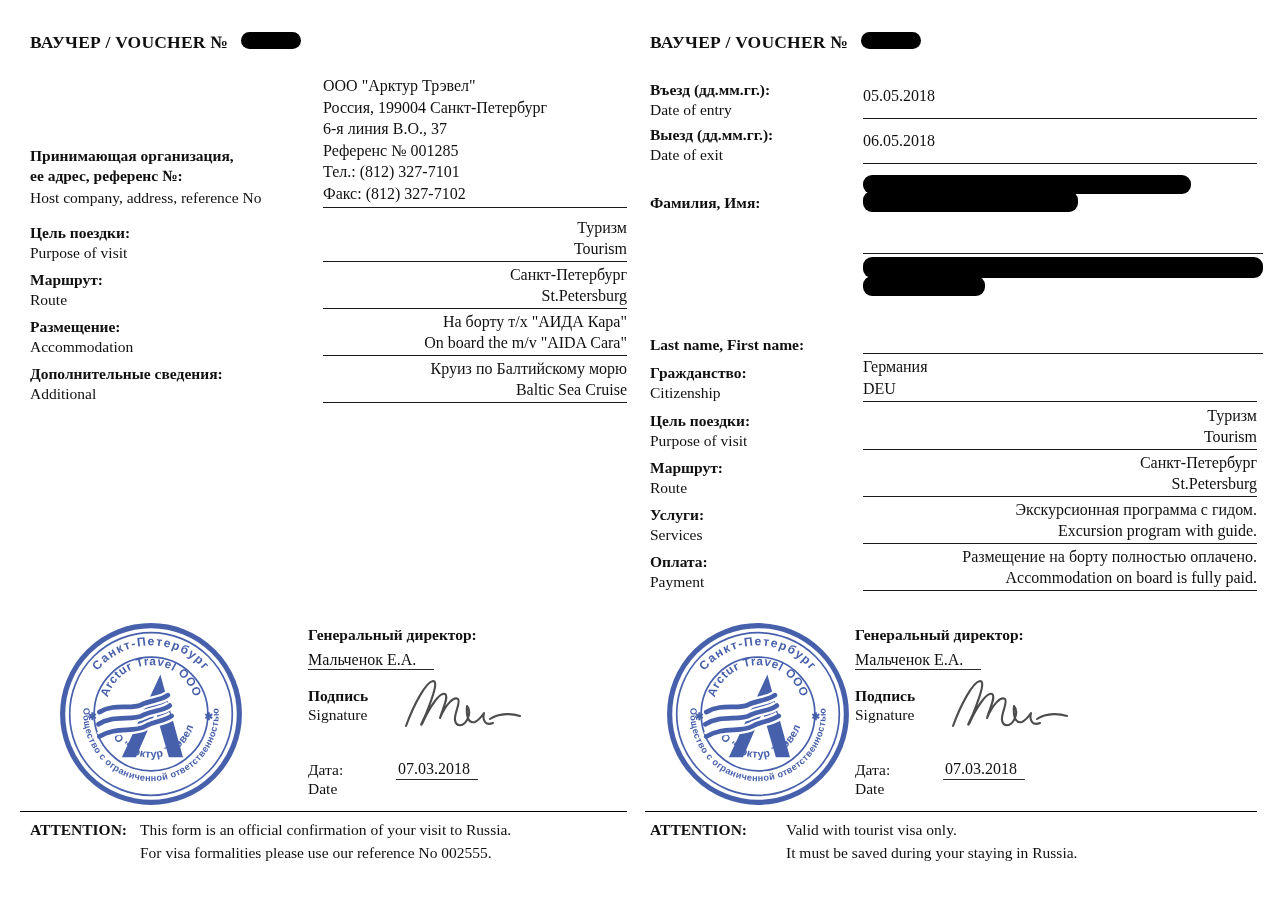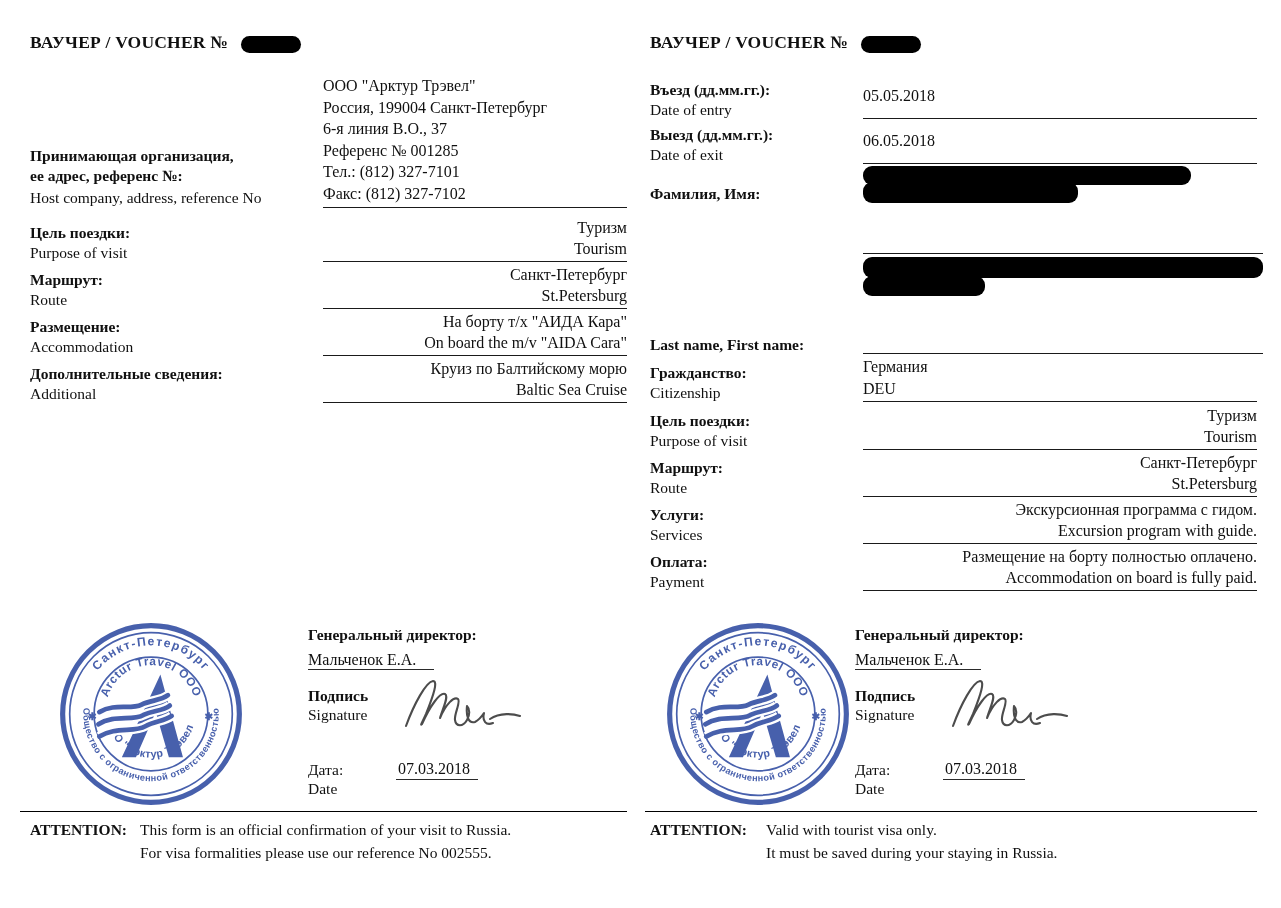--- a/index.html
+++ b/index.html
@@ -6,21 +6,21 @@
   body{
     width:1281px;height:908px;background:#ffffff;position:relative;overflow:hidden;
     font-family:"Liberation Serif", serif;color:#101010;
     -webkit-font-smoothing:antialiased;
   }
   .half{position:absolute;top:0;height:908px}
   #half-l{left:30px;width:597px}
   #half-r{left:650px;width:607px}
   .abs{position:absolute;left:0;right:0}
 
-  .title{font-weight:700;font-size:17.5px;letter-spacing:.2px;display:flex;align-items:flex-end;gap:13px}
+  .title{font-weight:700;font-size:17.5px;letter-spacing:.2px;display:flex;align-items:flex-start;gap:13px}
   .pill{width:60px;height:17px;background:#000;border-radius:9px;flex:none}
 
   .row{display:flex;align-items:flex-end}
   .lbl{flex:none;font-size:15.5px;line-height:19.5px;padding-right:8px}
   #half-l .lbl{width:285px}
   #half-r .lbl{width:205px}
   .lbl .ru{font-weight:700}
   .lbl .en{font-weight:400}
   .val{flex:1;border-bottom:1.5px solid #1a1a1a;font-size:16px;line-height:21px;padding-bottom:2px}
   .val.r{text-align:right}
@@ -206,21 +206,21 @@
   <div class="row abs" style="top:125px">
     <div class="lbl">
       <div class="ru">Выезд (дд.мм.гг.):</div>
       <div class="en">Date of exit</div>
     </div>
     <div class="val" style="height:31px">
       <div>06.05.2018</div>
     </div>
   </div>
 
-  <div class="row abs" style="top:165px">
+  <div class="row abs" style="top:174px">
     <div class="lbl">
       <div class="ru">Фамилия, Имя:</div>
     </div>
     <div class="val noline" style="padding-bottom:0">
       <div class="blob" style="width:328px;height:19px;margin-top:1px"></div>
       <div class="blob" style="width:215px;height:21px;margin-top:-3px"></div>
     </div>
   </div>
 
   <div class="row abs" style="top:253px">
@@ -341,18 +341,18 @@
         <div class="en">Date</div>
       </div>
       <div class="date-val">07.03.2018</div>
     </div>
   </div>
 
   <div class="rule" style="left:-5px;width:612px;top:811px"></div>
 
   <div class="att" style="top:818px;left:0">
     <div class="a-lbl">ATTENTION:</div>
-    <div class="a-lines" style="margin-left:8px">
+    <div class="a-lines" style="margin-left:28px">
       <div>Valid with tourist visa only.</div>
       <div>It must be saved during your staying in Russia.</div>
     </div>
   </div>
 </section>
 
 </body></html>

